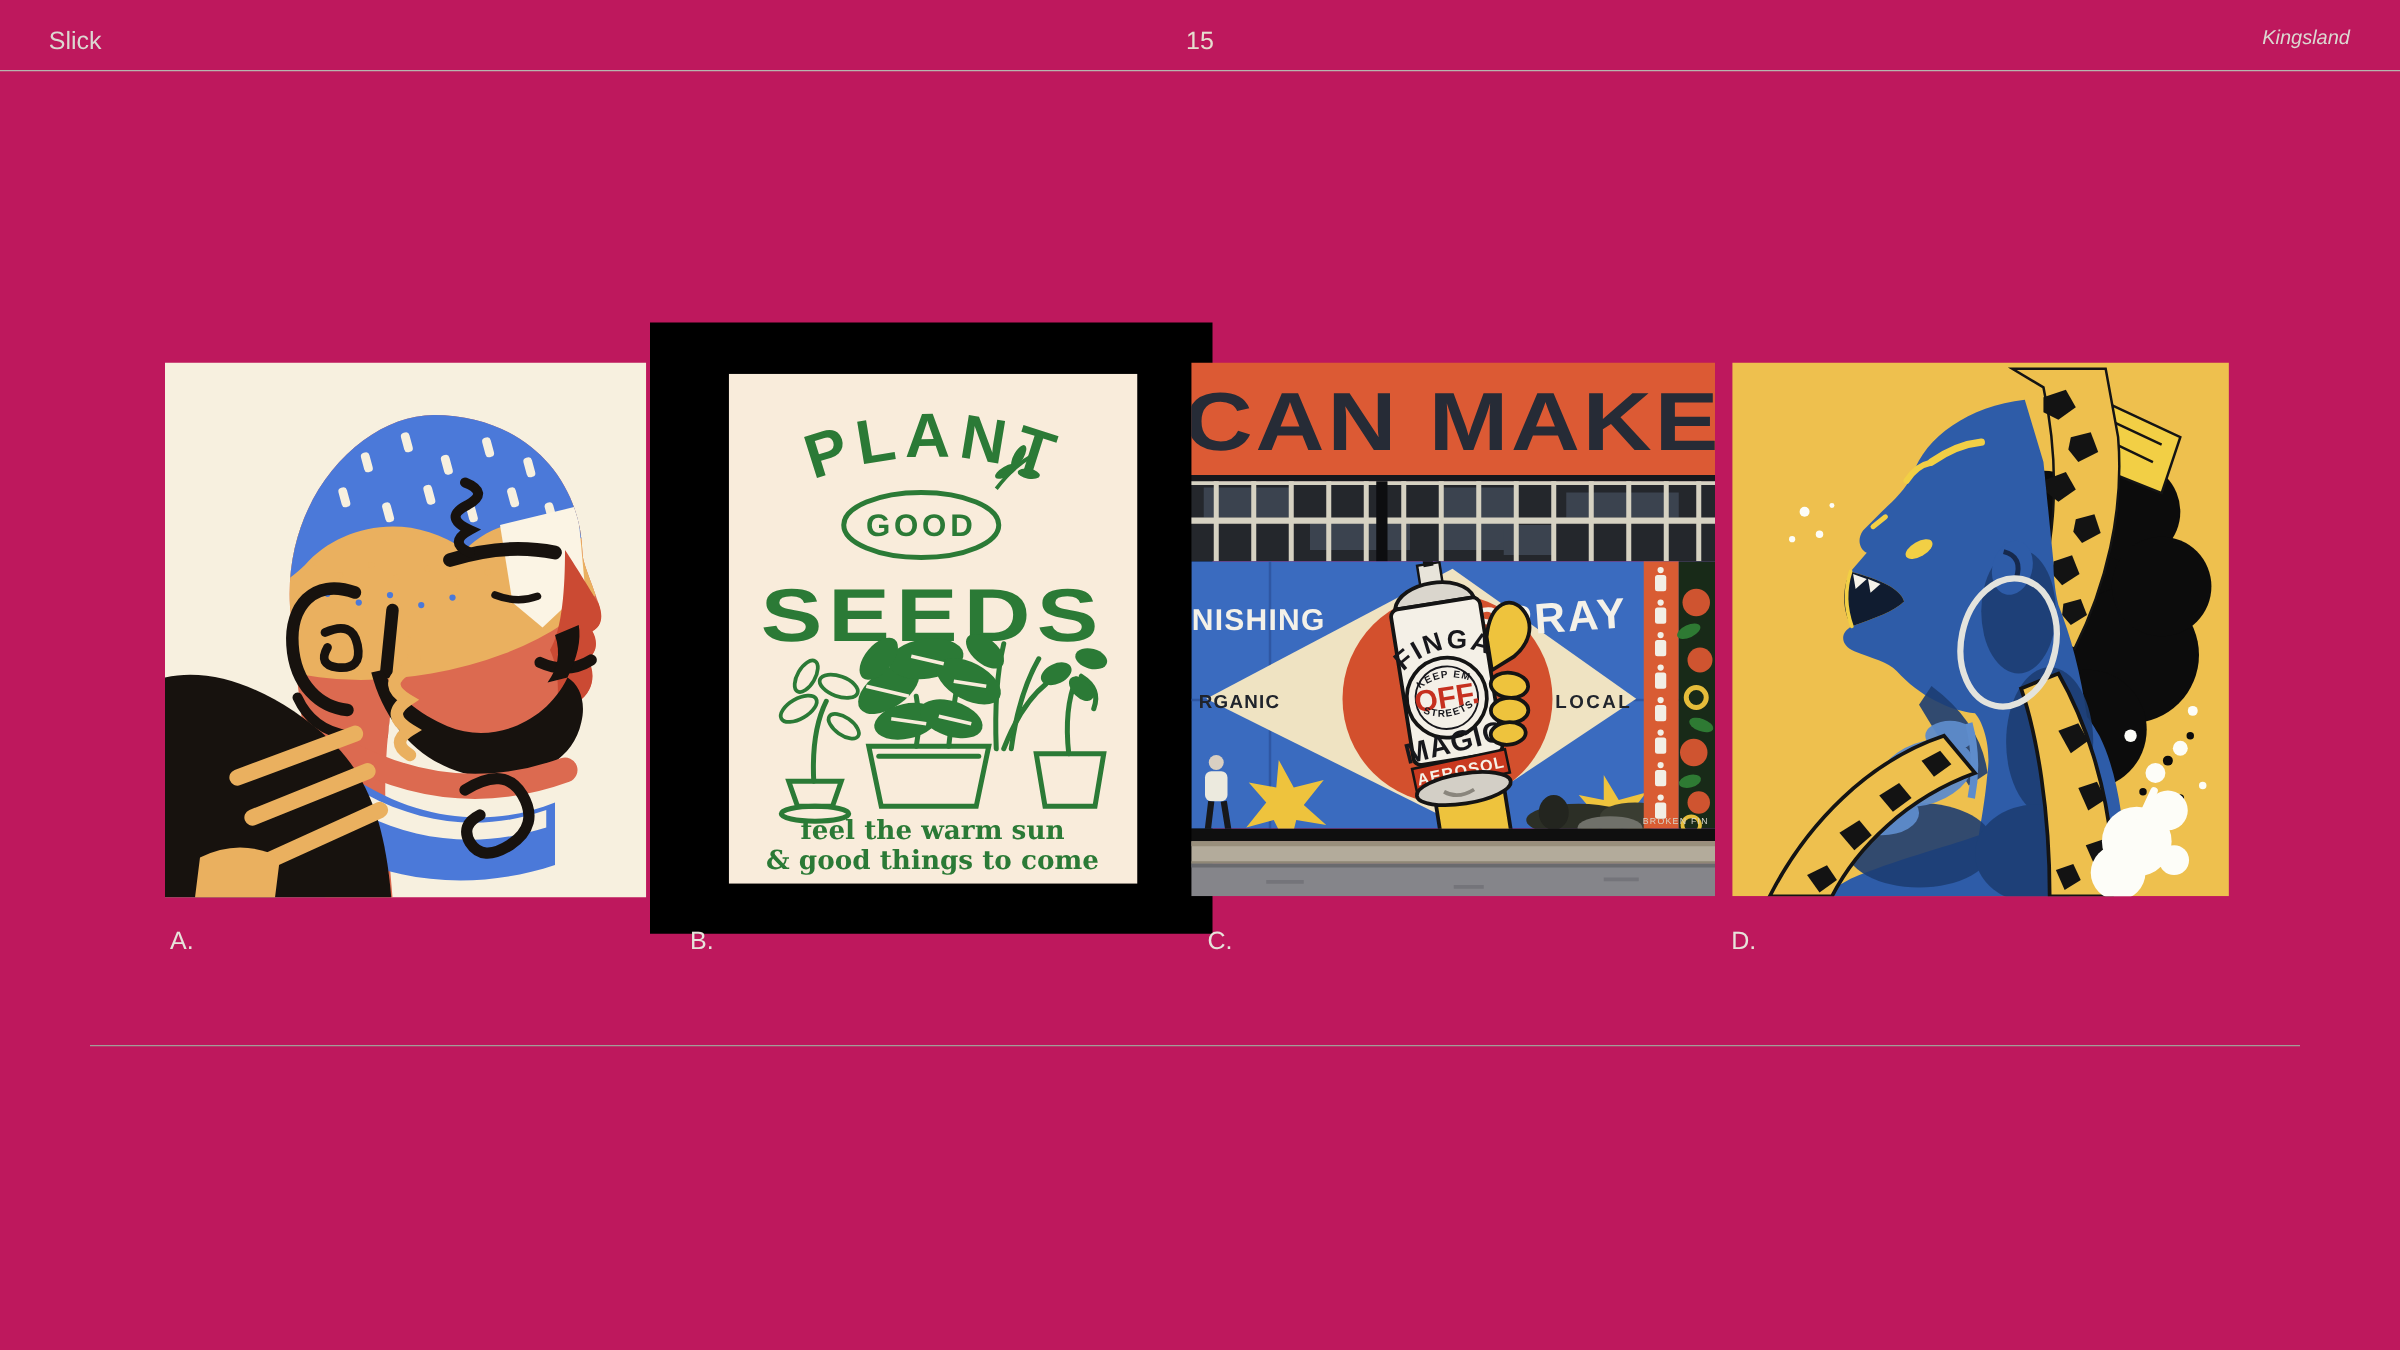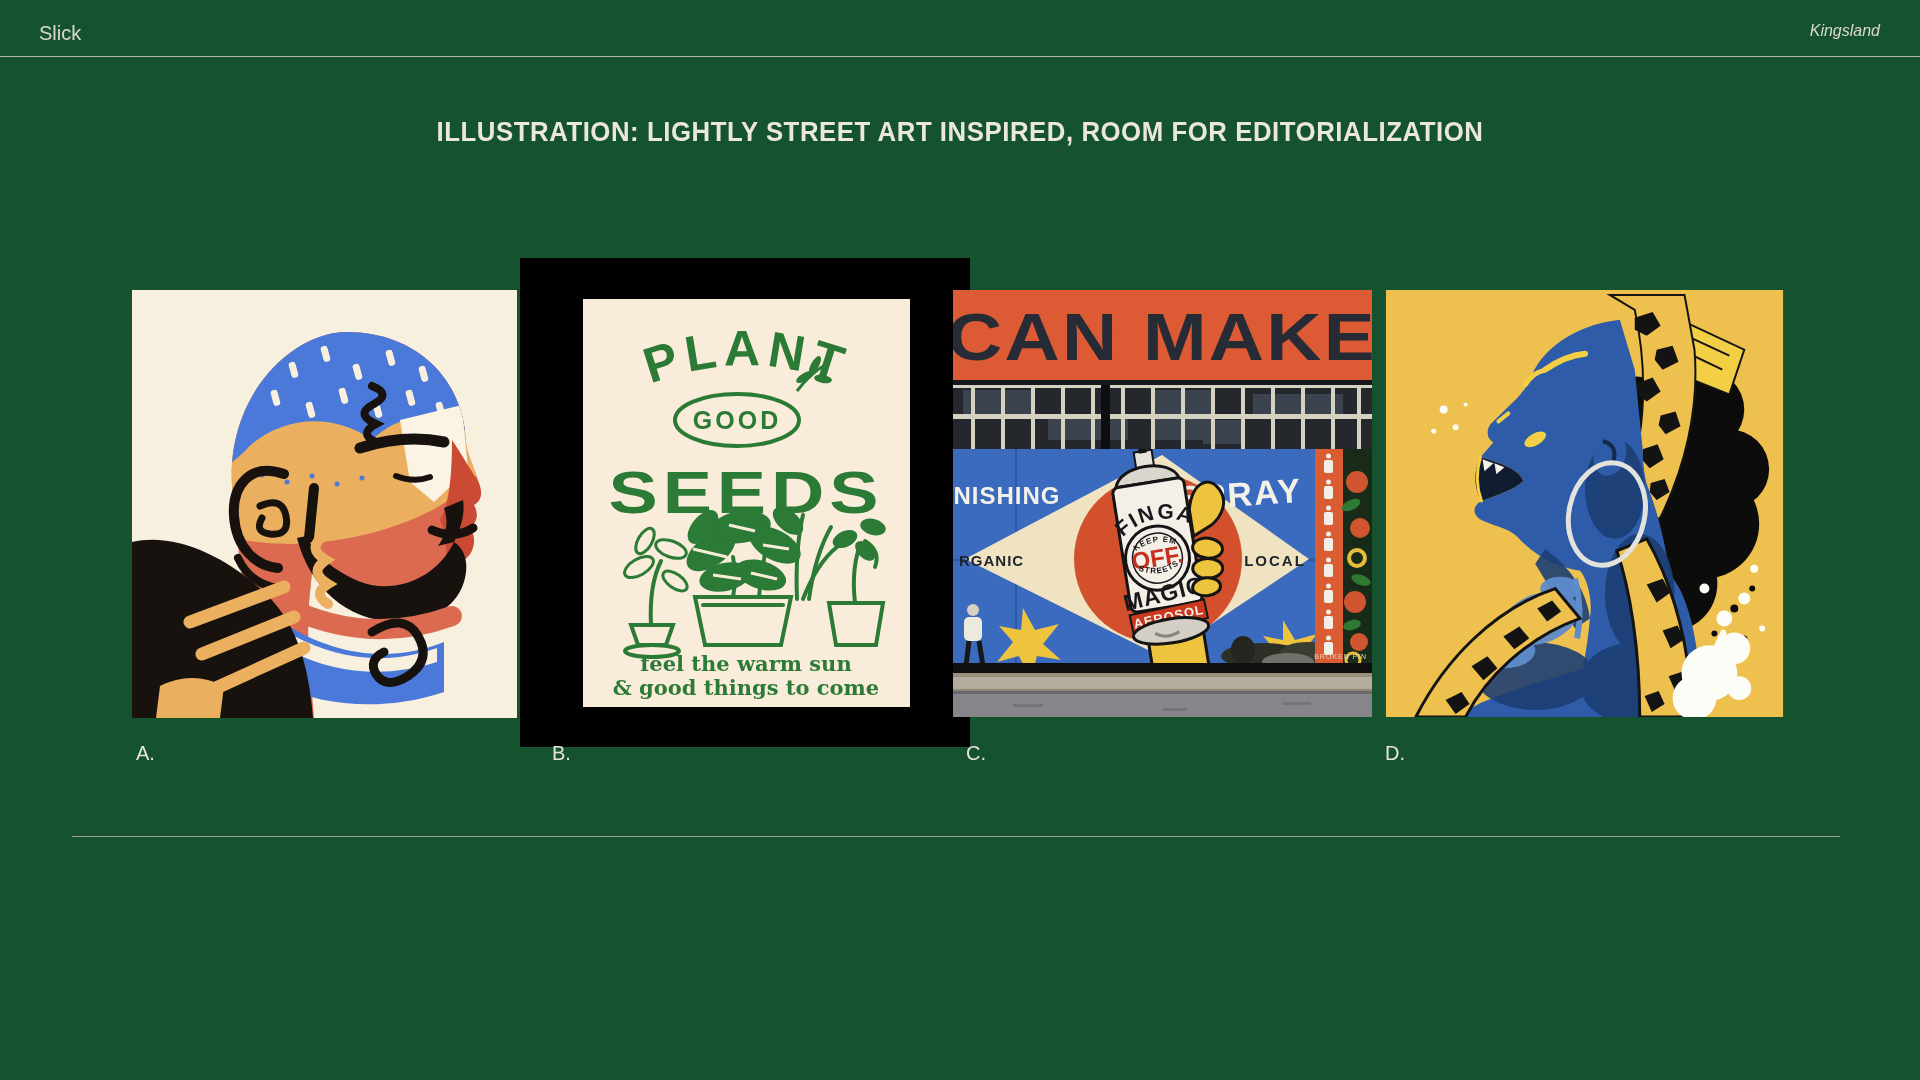--- a/index.html
+++ b/index.html
@@ -1,16 +1,16 @@
 <!DOCTYPE html>
 <html><head>
 <meta charset="utf-8">
 <style>
   html,body{margin:0;padding:0;background:#131110;}
-  .stage{position:relative;width:1920px;height:1080px;background:#14532d;overflow:hidden;
+  .stage{position:relative;width:1920px;height:1080px;background:#be185d;overflow:hidden;
          font-family:"Liberation Sans",sans-serif;color:#e9e4db;}
   
   .hdr-left{position:absolute;left:39px;top:22px;font-size:20px;color:#dcd8d1;}
   .hdr-center{position:absolute;left:0;top:22px;width:100%;text-align:center;font-size:20px;color:#e6ddcf;}
   .hdr-right{position:absolute;right:40px;top:22px;font-size:16px;color:#dcd8d1;font-style:italic;}
   .hdr-rule{position:absolute;left:0;top:56px;width:100%;height:1px;background:#b7b4ae;}
   
   .title-wrap{position:absolute;left:0;top:116px;width:100%;text-align:center;}
   .title-wrap span{display:inline-block;transform:scaleX(.92);font-size:28px;font-weight:bold;
                    letter-spacing:.6px;color:#ece7dd;white-space:nowrap;}
@@ -21,26 +21,24 @@
   .b-poster{position:absolute;left:63px;top:41px;width:327px;height:408px;}
   .cap{position:absolute;font-size:20px;color:#e7e3db;}
   .bottom-rule{position:absolute;left:72px;top:836px;width:1768px;height:1px;background:#a29e98;}
 </style>
 </head>
 <body>
 
 <div class="stage">
 
   <div class="hdr-left">Slick</div>
+  <div class="hdr-center">15</div>
   <div class="hdr-right">Kingsland</div>
   <div class="hdr-rule"></div>
 
-  <div class="title-wrap">
-    <span>ILLUSTRATION: LIGHTLY STREET ART INSPIRED, ROOM FOR EDITORIALIZATION</span>
-  </div>
 
   <div class="fig" style="left:132px;top:290px;width:385px;height:428px;">
     <svg width="385" height="428" viewBox="0 0 385 428">
       <defs>
         <path id="aFace" d="M100,195 C95,105 160,42 215,42 C285,42 332,90 334,152 C334,160 340,172 347,193
           C351,204 349,211 342,215 C347,224 345,233 338,237 C345,248 343,263 331,271 C337,283 331,299 317,305
           C293,328 254,328 227,307 C208,292 193,277 183,262 C177,300 174,340 178,380 L182,428 L128,428
           C118,350 106,268 100,195 Z"></path>
         <clipPath id="aHeadClip">
             <use href="#aFace"></use>

